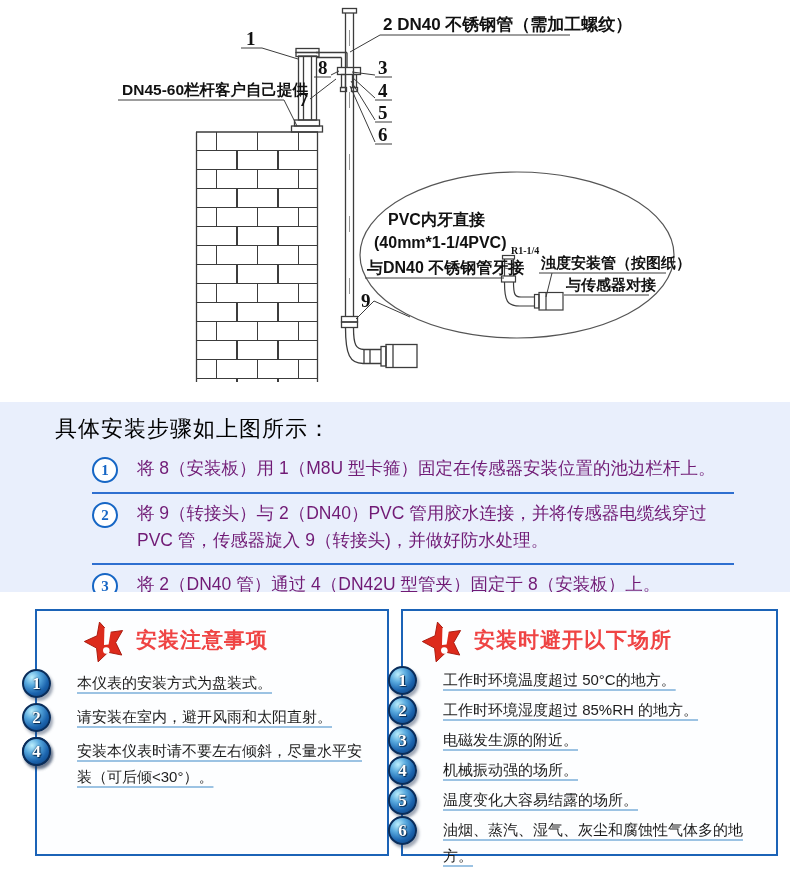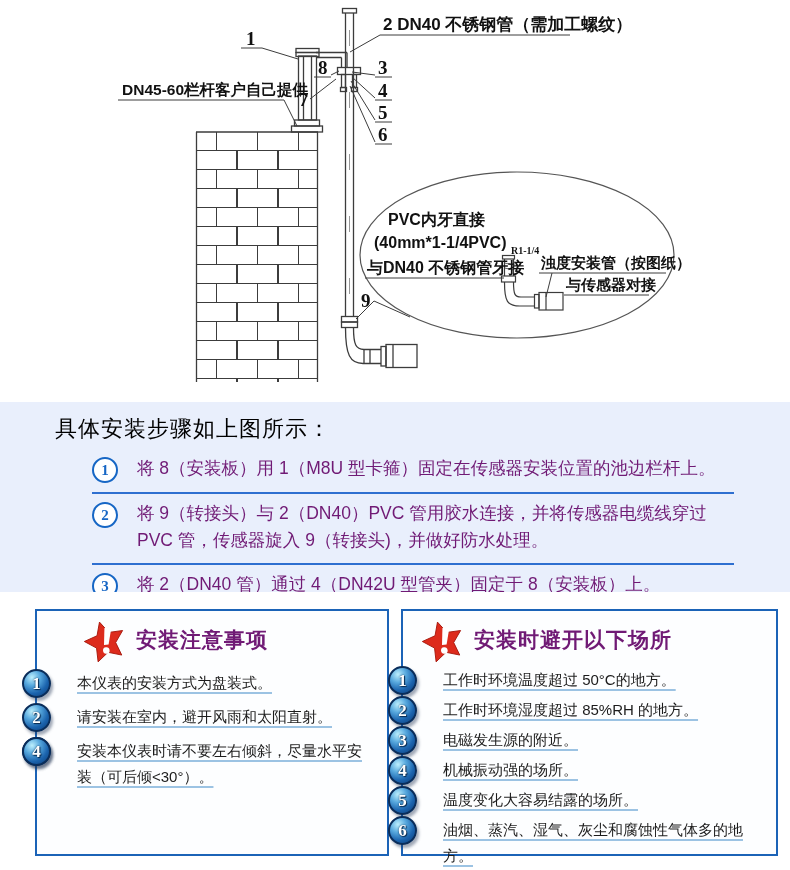--- a/index.html
+++ b/index.html
@@ -29,21 +29,21 @@
 
   
   .notices{position:absolute;top:592px;left:0;width:790px;height:278px;background:#fff;}
   .notice-box{position:absolute;top:17px;height:247px;border:2px solid #1b63b7;background:#fdfeff;box-sizing:border-box;}
   .box-left{left:35px;width:354px;}
   .box-right{left:401px;width:377px;}
   .notice-header{display:flex;align-items:center;gap:9px;margin-top:7px;}
   .box-left .notice-header{margin-left:46px;}
   .box-right .notice-header{margin-left:18px;}
   .star-icon{width:44px;height:44px;flex:none;}
-  .notice-title{font-size:21px;font-weight:bold;color:#701a75;letter-spacing:1px;}
+  .notice-title{font-size:21px;font-weight:bold;color:#ef4444;letter-spacing:1px;}
   .notice-items{margin-top:5px;}
   .notice-item{position:relative;padding-left:40px;padding-right:12px;}
   .box-left .notice-item{margin:8px 0;}
   .box-right .notice-item{margin:4px 0;}
   .sphere{
     position:absolute;left:-15px;top:-1px;width:29px;height:29px;border-radius:50%;box-sizing:border-box;
     background:radial-gradient(circle at 32% 26%, #bdeffd 0%, #58a9de 32%, #1b63ad 64%, #0a3a74 100%);
     border:2px solid #0a2d5a;color:#fff;font-family:"Liberation Serif",serif;font-weight:bold;font-size:17px;
     display:flex;align-items:center;justify-content:center;
     box-shadow:2px 3px 3px rgba(30,50,80,.42);

